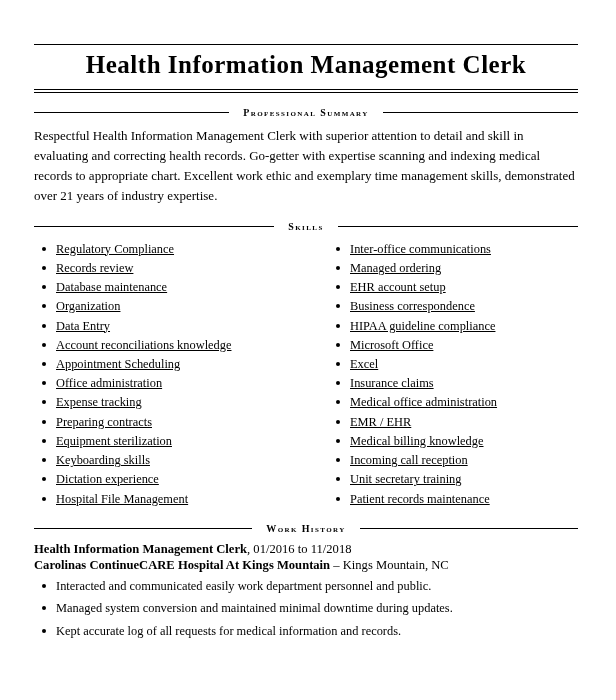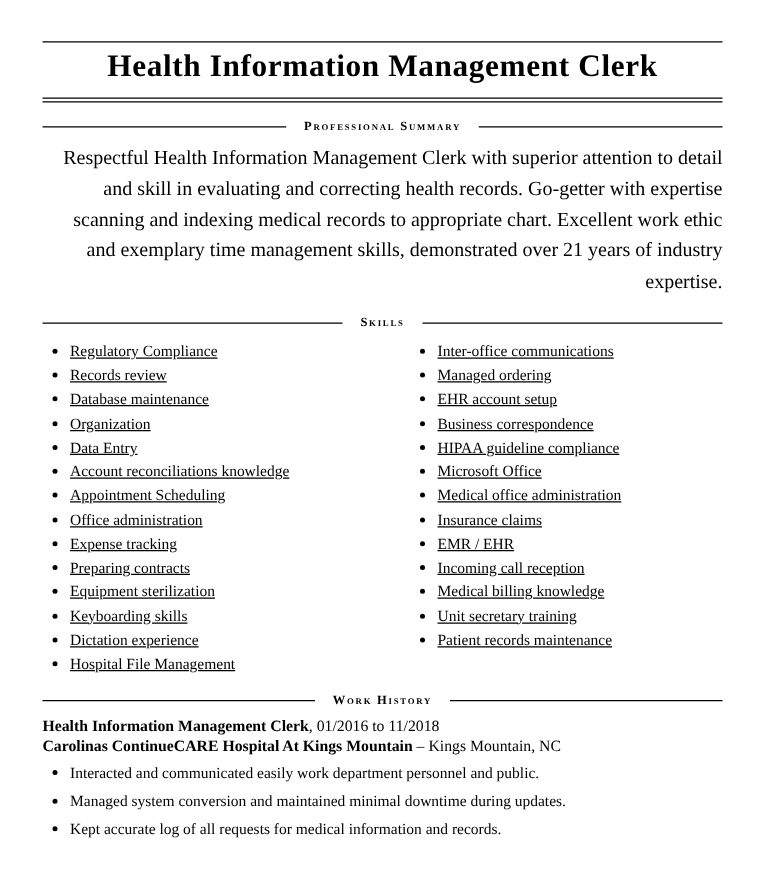--- a/index.html
+++ b/index.html
@@ -11,21 +11,21 @@
     height: 700px;
     background: #ffffff;
     font-family: "Liberation Serif", serif;
     color: #000000;
     overflow: hidden;
   }
   .page {
     width: 612px;
     height: 700px;
     box-sizing: border-box;
-    padding: 33px 34px 0 34px;
+    padding: 44px 34px 0 34px;
     position: relative;
   }
 
   
   .doc-title {
     text-align: center;
     font-size: 25px;
     font-weight: bold;
     letter-spacing: 0.5px;
     margin: 6px 0 10px 0;
@@ -58,23 +58,23 @@
     padding: 0 14px;
     font-size: 10px;
     font-variant: small-caps;
     letter-spacing: 1.4px;
     font-weight: bold;
     white-space: nowrap;
   }
 
   
   .summary {
-    font-size: 16px;
+    font-size: 13px;
     line-height: 1.55;
-    text-align: right;
+    text-align: left;
     margin: 0 0 2px 0;
   }
 
   
   .skills-wrap {
     display: flex;
     gap: 0px;
     margin-top: 2px;
   }
   .skills-col {
@@ -191,25 +191,26 @@
       </ul>
     </div>
     <div class="skills-col right">
       <ul class="bullets">
         <li>Inter-office communications</li>
         <li>Managed ordering</li>
         <li>EHR account setup</li>
         <li>Business correspondence</li>
         <li>HIPAA guideline compliance</li>
         <li>Microsoft Office</li>
+        <li>Excel</li>
+        <li>Insurance claims</li>
         <li>Medical office administration</li>
-        <li>Insurance claims</li>
         <li>EMR / EHR</li>
+        <li>Medical billing knowledge</li>
         <li>Incoming call reception</li>
-        <li>Medical billing knowledge</li>
         <li>Unit secretary training</li>
         <li>Patient records maintenance</li>
       </ul>
     </div>
   </div>
 
   <div class="section-head">
     <span class="line"></span>
     <span class="label">Work History</span>
     <span class="line"></span>

